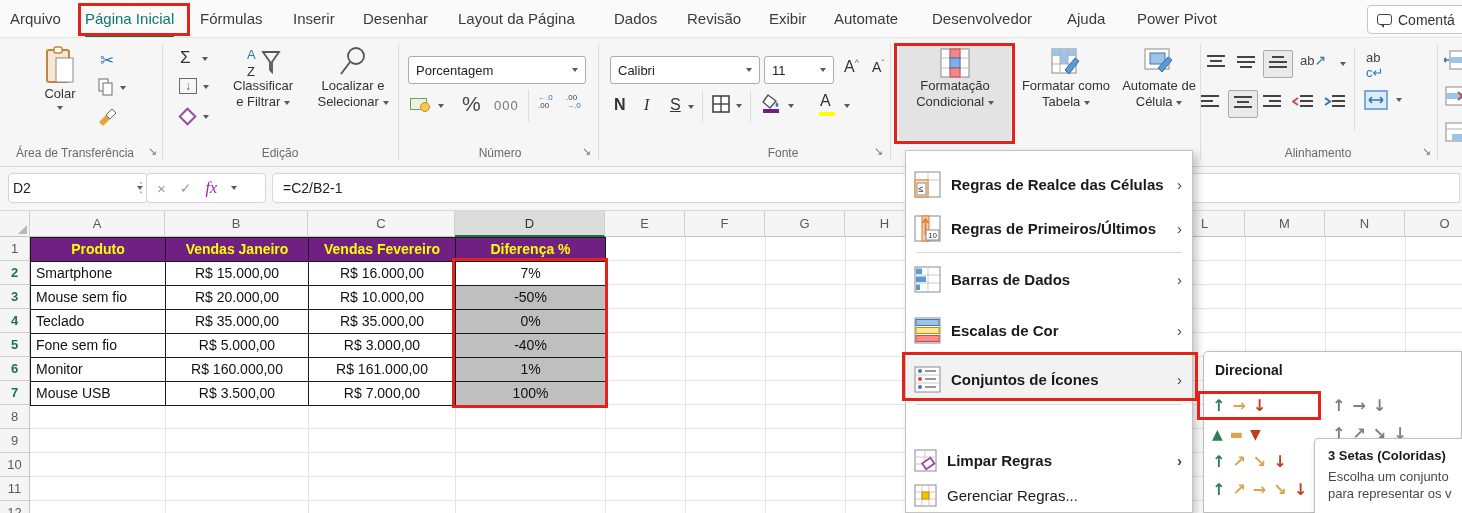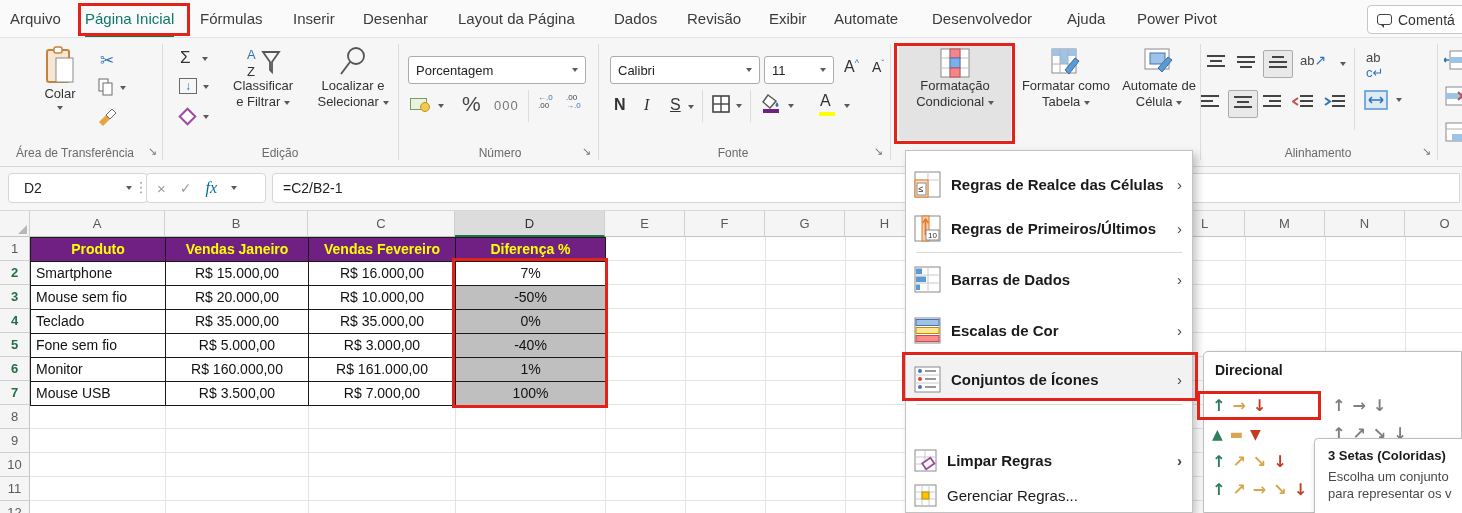--- a/index.html
+++ b/index.html
@@ -194,21 +194,21 @@
     <span class="dd abs" style="left:736px; top:66px;"></span>
     <div class="vsep" style="left:750px; top:52px; height:32px;"></div>
     <span class="abs" style="left:762px; top:55px;"><svg width="20" height="20" viewBox="0 0 20 20">
           <path d="M6 2 L14 8 L8 15 L1 9 Z" fill="#fff" stroke="#555" stroke-width="1.4"></path>
           <path d="M15 9 q3 4 0 5 q-3 -1 0 -5" fill="#2E75B6"></path>
           <rect x="1" y="16" width="16" height="4" fill="#702082"></rect>
         </svg></span>
     <span class="dd abs" style="left:788px; top:66px;"></span>
     <span class="abs" style="left:820px; top:54px; font-size:16px; color:#333;">A<span style="position:absolute; left:-1px; top:20px; width:16px; height:4px; background:#FFFF00;"></span></span>
     <span class="dd abs" style="left:844px; top:66px;"></span>
-    <div class="grouplabel" style="left:653px; width:160px;">Fonte</div>
+    <div class="grouplabel" style="left:703px; width:160px;">Fonte</div>
     <span class="launcher" style="left:874px;">↘</span>
     <div class="vsep" style="left:890px;"></div>
 
     <div class="rbtn pressed" style="left:899px; top:6px; width:112px; height:96px; justify-content:flex-start; padding-top:4px;">
       <svg width="30" height="30" viewBox="0 0 30 30">
           <rect x="1" y="1" width="28" height="28" fill="#fff" stroke="#8a8a8a"></rect>
           <line x1="10" y1="1" x2="10" y2="29" stroke="#c0c0c0"></line>
           <line x1="20" y1="1" x2="20" y2="29" stroke="#c0c0c0"></line>
           <line x1="1" y1="10" x2="29" y2="10" stroke="#c0c0c0"></line>
           <line x1="1" y1="20" x2="29" y2="20" stroke="#c0c0c0"></line>
@@ -309,29 +309,29 @@
           <path d="M14 6 L22 14 M22 6 L14 14" stroke="#C0504D" stroke-width="2"></path>
         </svg></span>
     <span class="abs" style="left:1444px; top:84px;"><svg width="24" height="20" viewBox="0 0 24 20">
           <rect x="2" y="1" width="20" height="18" fill="#fff" stroke="#8a8a8a"></rect>
           <rect x="8" y="12" width="10" height="7" fill="#9DC3E6"></rect>
           <line x1="2" y1="7" x2="22" y2="7" stroke="#b0b0b0"></line>
         </svg></span>
   </div>
 
   <div class="fbar">
-    <div class="fbox" style="left:8px; width:140px; padding:0 15px; justify-content:space-between;">
+    <div class="fbox" style="left:8px; width:140px; padding:0 4px; justify-content:space-between;">
       <span>D2</span>
         <span class="dd"></span>
     </div>
     <span class="abs" style="left:134px; top:12px; color:#9a9a9a; font-size:14px; letter-spacing:-1px;">⋮</span>
     <div class="fbox" style="left:146px; width:120px; padding:0 10px; gap:14px;">
       <span style="color:#9a9a9a; font-size:15px;">×</span>
       <span style="color:#9a9a9a; font-size:14px;">✓</span>
-      <span style="font-style:italic; font-family:'Liberation Serif', serif; font-size:16px; color:#0369a1;">fx</span>
+      <span style="font-style:italic; font-family:'Liberation Serif', serif; font-size:16px; color:#a21caf;">fx</span>
       <span class="dd"></span>
     </div>
     <div class="fbox" style="left:272px; width:1188px; padding:0 10px; border-radius:4px 0 0 4px;">
       <span style="font-size:14px;">=C2/B2-1</span>
     </div>
   </div>
 
   <div class="sheetlines"></div>
   <div class="gridline-v" style="left:165px;"></div>
   <div class="gridline-v" style="left:308px;"></div>

